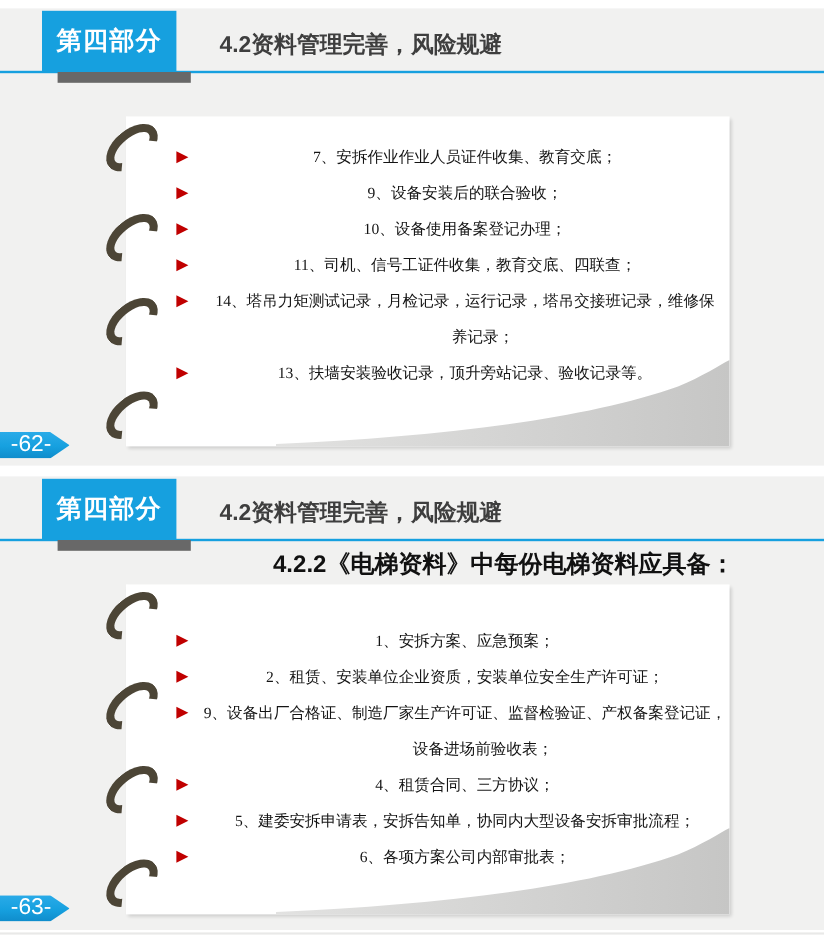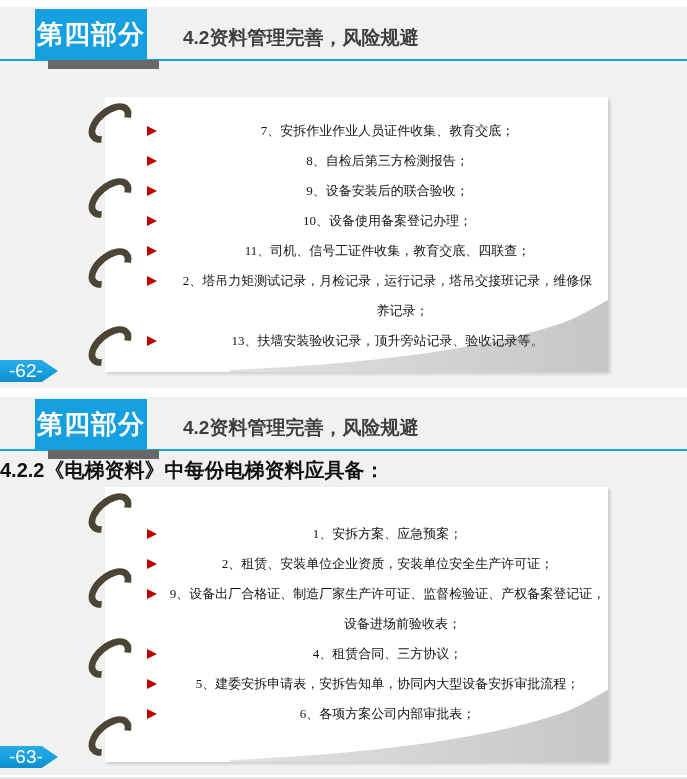--- a/index.html
+++ b/index.html
@@ -26,35 +26,35 @@
   }
   .badge-shadow {
     position: absolute; top: 53px; left: 48px; width: 111px; height: 9px;
     background: var(--badge-shadow-gray, #686868);
     z-index: 3;
   }
   .badge {
     position: absolute; top: 2px; left: 35px; width: 112px; height: 51px;
     background: var(--accent-blue, #16a0df);
     color: #ffffff;
-    font-size: 26px; font-weight: bold;
+    font-size: 21px; font-weight: bold;
     line-height: 51px; text-align: center;
     letter-spacing: 1px;
     z-index: 4;
   }
   .title {
     position: absolute; top: 16px; left: 183px; height: 30px;
     line-height: 30px;
     font-size: 19px; font-weight: bold;
     color: #3e3e3e;
     z-index: 2;
   }
   .subtitle {
     position: absolute; top: 60px; left: 0; width: 612px;
-    text-align: left;
+    text-align: right;
     font-size: 20px; font-weight: bold;
     color: #111111;
     z-index: 2;
   }
 
   
   .paper {
     position: absolute; top: 90px; left: 105px;
     width: 503px; height: 275px;
     background: #ffffff;
@@ -152,45 +152,39 @@
 
     <li class="item">
           <span class="bullet"></span>
           <div class="item-text">
             <div class="line">7、安拆作业作业人员证件收集、教育交底；</div>
           </div>
         </li>
         <li class="item">
           <span class="bullet"></span>
           <div class="item-text">
-            <div class="line">8、自检后第三方检测报告；</div>
-          </div>
-        </li>
-        <li class="item">
-          <span class="bullet"></span>
-          <div class="item-text">
             <div class="line">9、设备安装后的联合验收；</div>
           </div>
         </li>
         <li class="item">
           <span class="bullet"></span>
           <div class="item-text">
             <div class="line">10、设备使用备案登记办理；</div>
           </div>
         </li>
         <li class="item">
           <span class="bullet"></span>
           <div class="item-text">
             <div class="line">11、司机、信号工证件收集，教育交底、四联查；</div>
           </div>
         </li>
         <li class="item">
           <span class="bullet"></span>
           <div class="item-text">
-            <div class="line">2、塔吊力矩测试记录，月检记录，运行记录，塔吊交接班记录，维修保</div>
+            <div class="line">14、塔吊力矩测试记录，月检记录，运行记录，塔吊交接班记录，维修保</div>
             <div class="line">养记录；</div>
           </div>
         </li>
         <li class="item">
           <span class="bullet"></span>
           <div class="item-text">
             <div class="line">13、扶墙安装验收记录，顶升旁站记录、验收记录等。</div>
           </div>
         </li>
       </ul>

